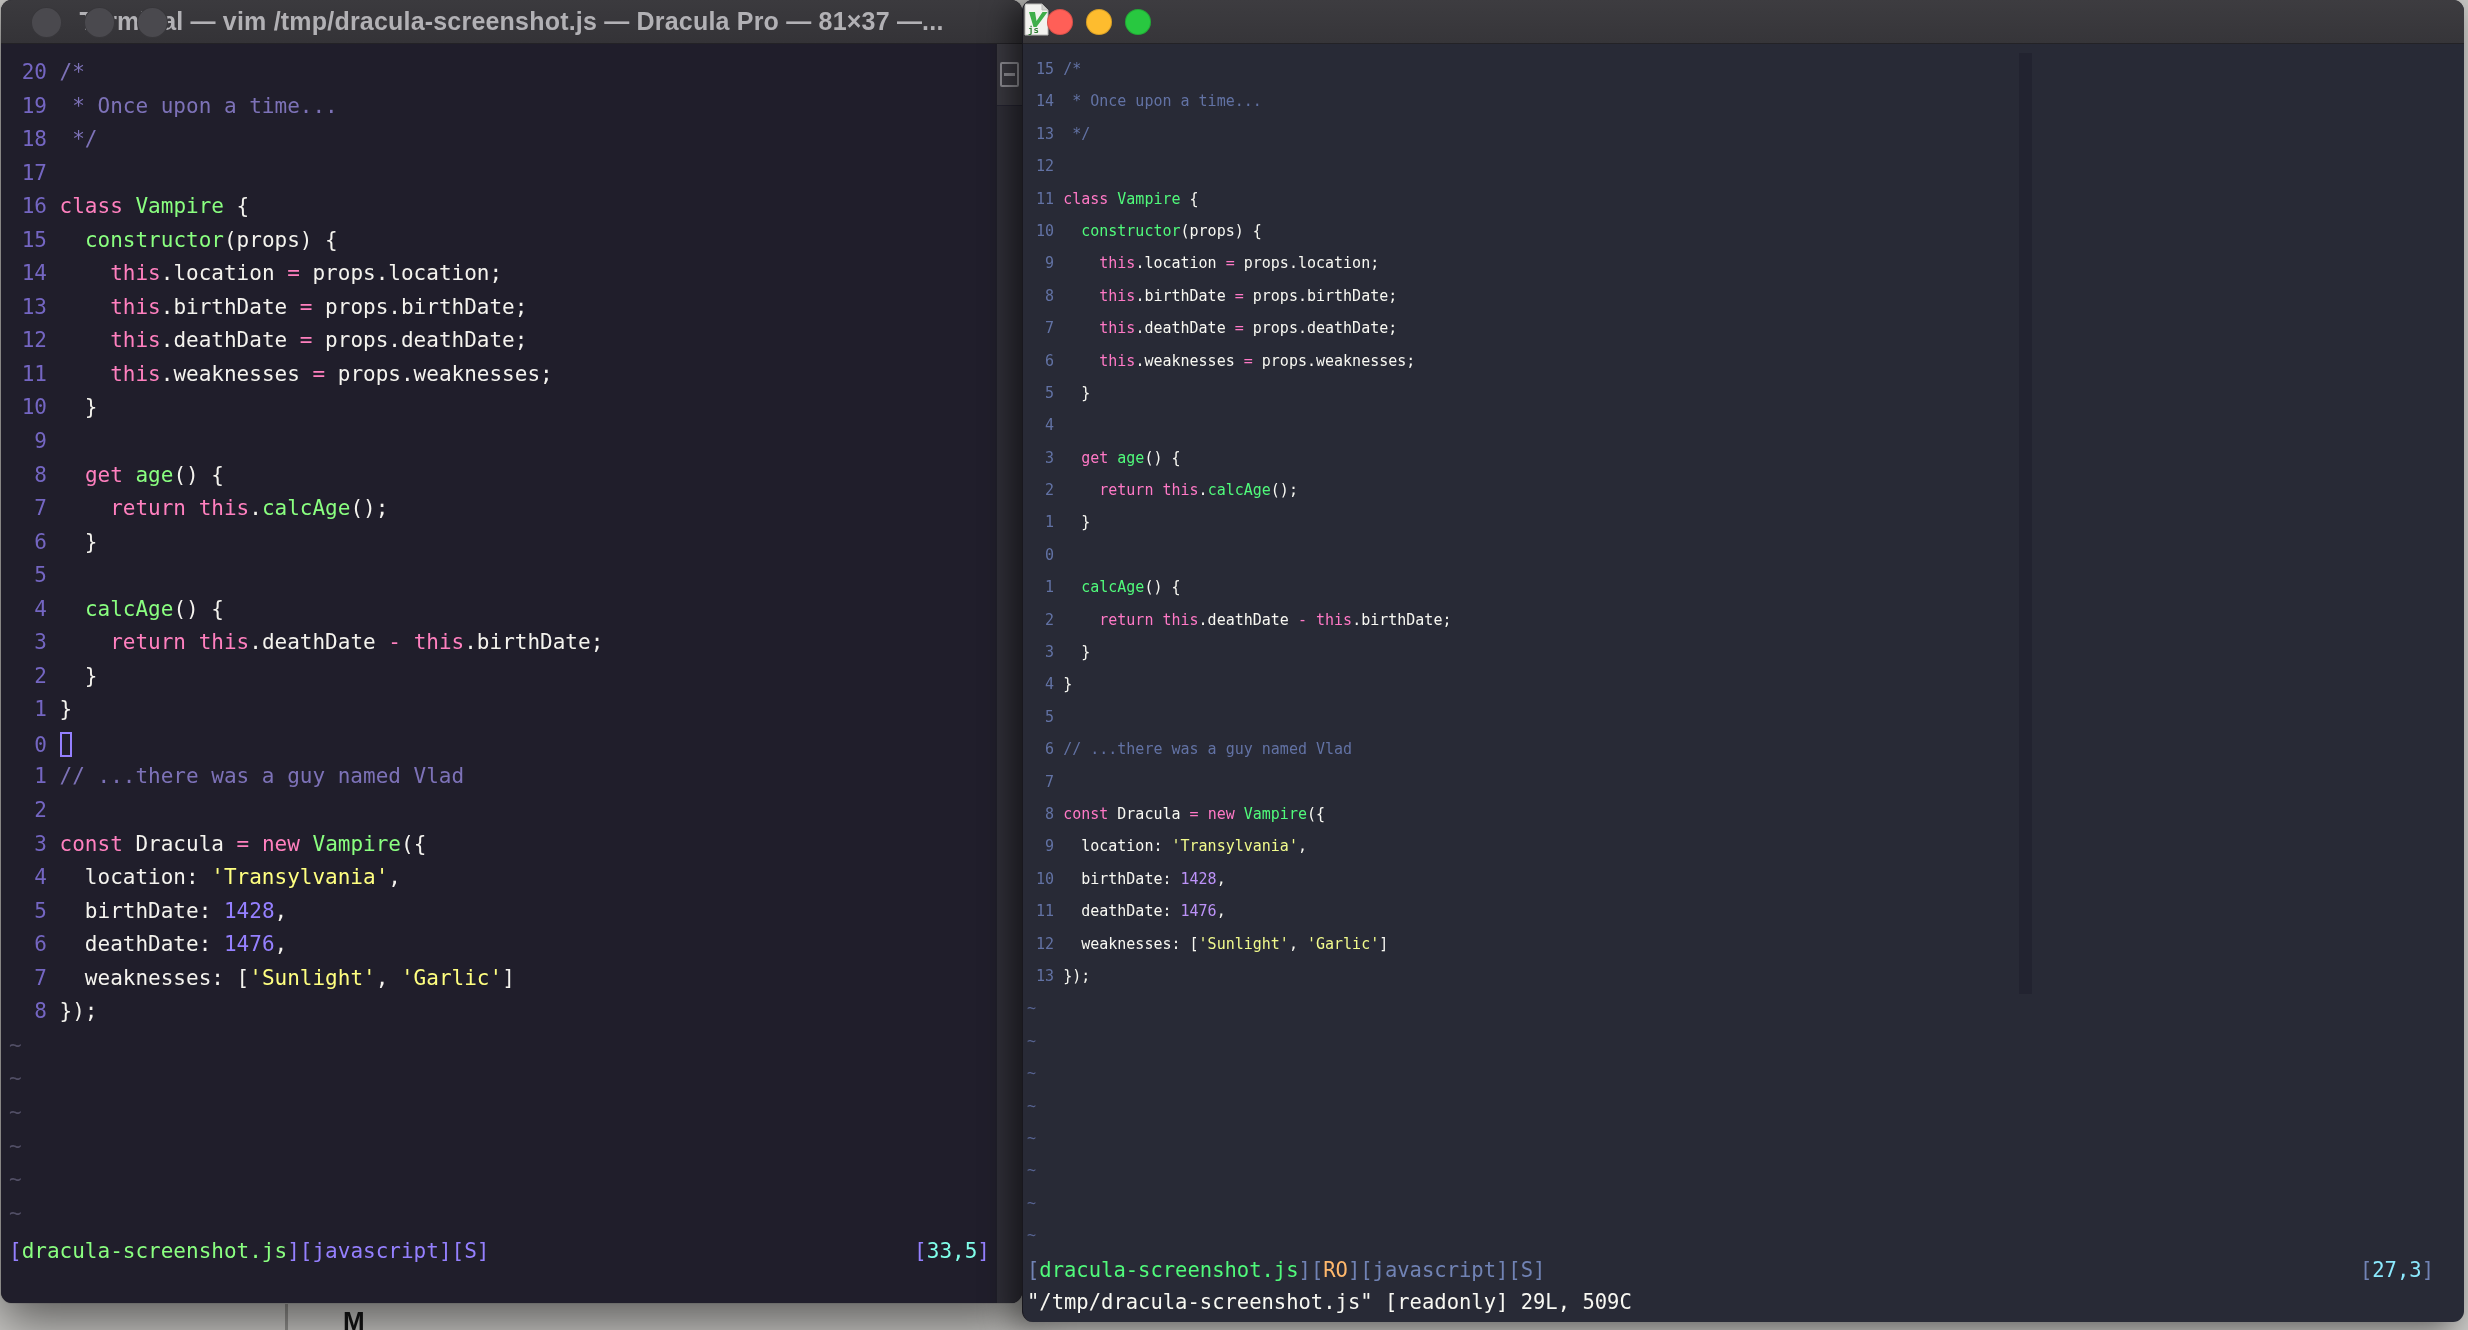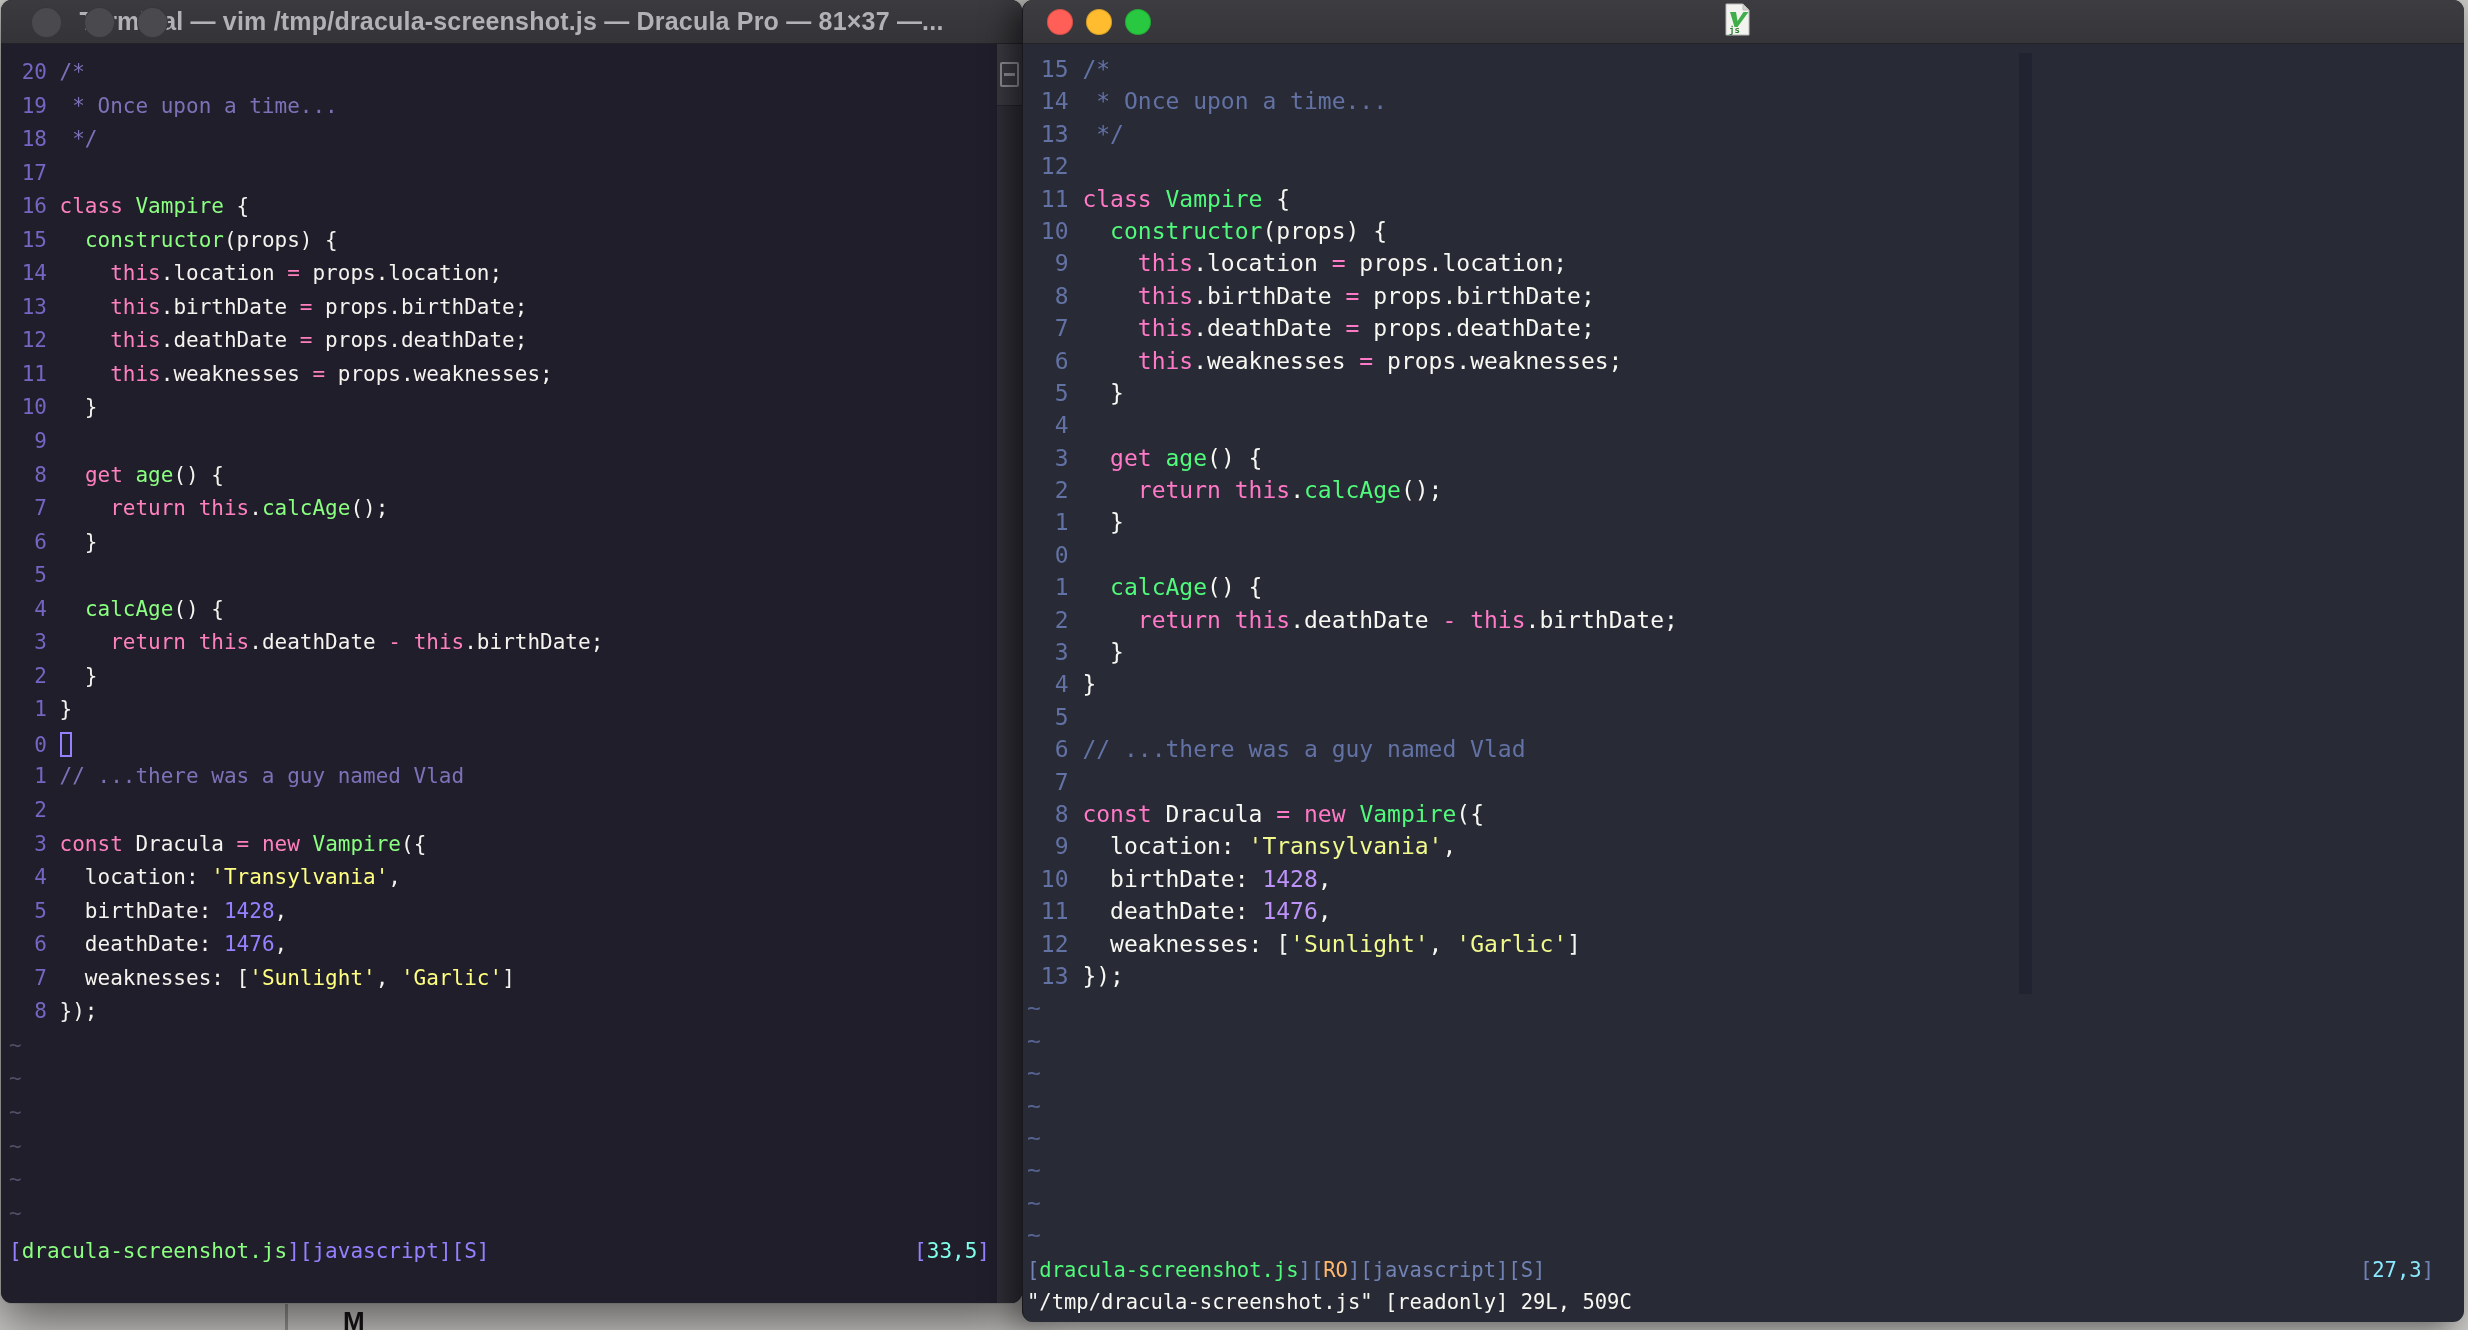--- a/index.html
+++ b/index.html
@@ -8,39 +8,39 @@
 
   .window { position:absolute; border-radius:11px; overflow:hidden;
             box-shadow:0 18px 50px rgba(0,0,0,.55), 0 0 1px rgba(0,0,0,.8); }
   #left-window  { left:1px;  top:0; width:1021px; height:1303px; background:var(--bg); }
   #right-window { left:1022px; top:0; width:1442px; height:1322px; background:var(--bg);
                   border-left:1px solid #18171e; box-shadow:-10px 6px 30px rgba(0,0,0,.55); }
 
   .titlebar { position:relative; height:44px; border-bottom:1px solid #232226;
               display:flex; align-items:center; justify-content:center; }
   #left-window  .titlebar { background:linear-gradient(#3b3a3e,#343337); }
-  #right-window .titlebar { background:linear-gradient(#3d3c40,#363539); }
+  #right-window .titlebar { background:linear-gradient(#3d3c40,#363539);justify-content:space-between; }
   .titlebar-title { font-size:25px; font-weight:700; letter-spacing:.2px; white-space:nowrap; }
   #left-window  .titlebar-title { color:#b2b1b5; }
   #right-window .titlebar-title { color:#dddce0; }
   .lights { position:absolute; left:0; top:0; height:44px; display:flex; align-items:center; }
   #left-window  .lights { padding-left:30px; gap:22px; }
   #right-window .lights { padding-left:24px; gap:13px; }
   .light { border-radius:50%; }
   #left-window  .light { width:31px; height:31px; box-shadow:inset 0 0 0 1px rgba(0,0,0,.25); }
   #right-window .light { width:26px; height:26px; box-shadow:inset 0 0 0 1px rgba(0,0,0,.15); }
   .doc-icon { margin-right:12px; display:inline-block; }
 
   
   .code-lines { position:absolute; font-family:"DejaVu Sans Mono", monospace; white-space:pre; }
   #left-window  .code-lines { top:44px; left:8px;  right:27px; padding-top:12px; }
   #right-window .code-lines { top:44px; left:4px;  right:20px; padding-top:9px;  }
   .vim-row { white-space:pre; }
   #left-window  .vim-row { height:33.55px; line-height:33.55px; font-size:21px;   }
-  #right-window .vim-row { height:32.4px;  line-height:32.4px;  font-size:23px; }
+  #right-window .vim-row { height:32.4px;  line-height:32.4px;  font-size:15px; }
 
   .c-fg      { color:var(--fg); }
   .c-pink    { color:var(--pink); }
   .c-green   { color:var(--green); }
   .c-yellow  { color:var(--yellow);text-align:right; }
   .c-purple  { color:var(--purple); }
   .c-cyan    { color:var(--cyan); }
   .c-comment { color:var(--comment); }
   .c-linenr  { color:var(--linenr);margin-top:10px; }
   .c-slate   { color:var(--slate); }

